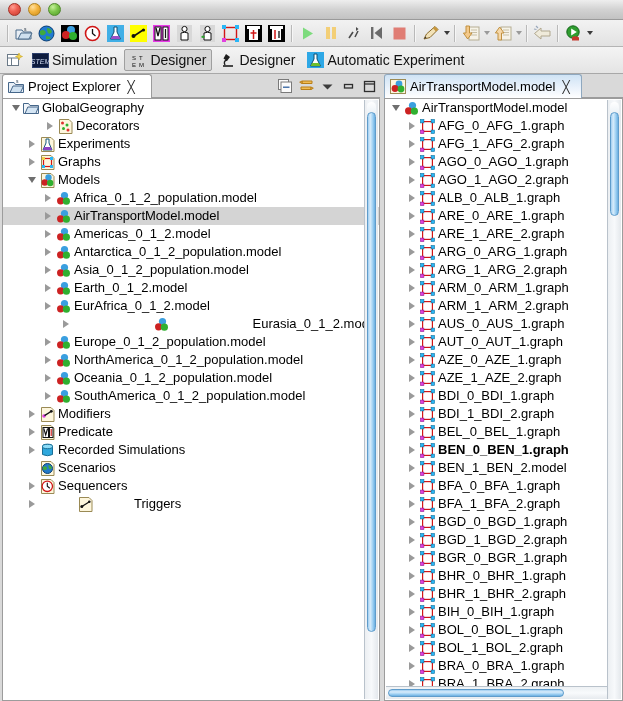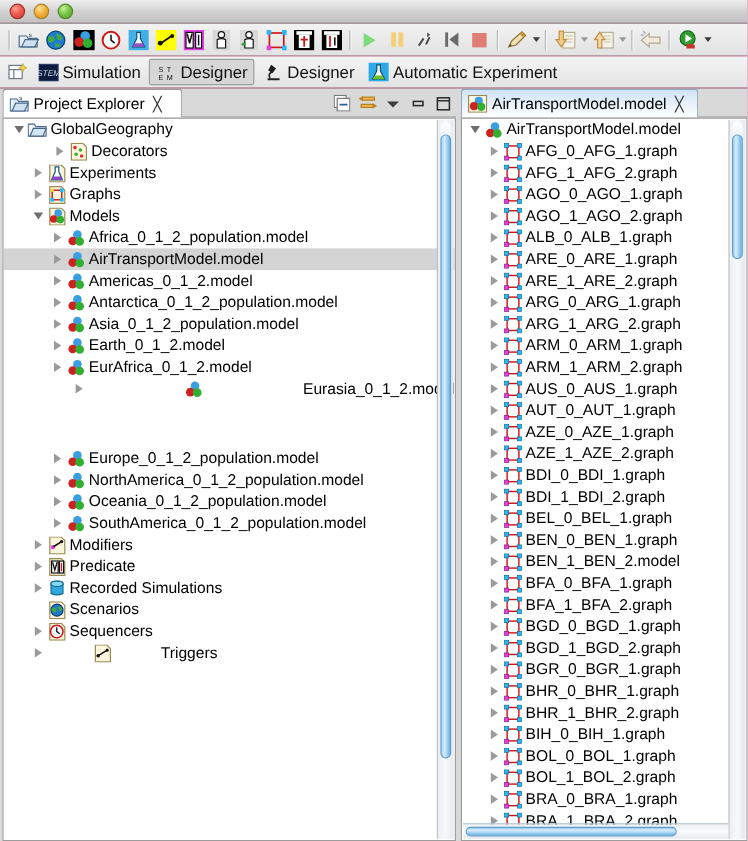--- a/index.html
+++ b/index.html
@@ -5,21 +5,21 @@
   html, body {
     margin: 0; padding: 0;
     width: 623px; height: 701px;
     overflow: hidden;
     font-family: "Liberation Sans", sans-serif;
     background: #ffffff;
   }
   #app {
     position: relative;
     width: 623px; height: 701px;
-    background: #be185d;
+    background: #86efac;
     overflow: hidden;
   }
 
   
   .titlebar {
     position: absolute; left: 0; top: 0; width: 623px; height: 20px;
     background: linear-gradient(to bottom, #eeeeee 0%, #d2d2d2 50%, #c2c2c2 100%);
     border-bottom: 1px solid #9a9a9a;
     box-sizing: border-box;
   }
@@ -648,21 +648,21 @@
               <span class="twisty closed"></span>
               <span class="rowicon">
                 <svg width="15" height="15" viewBox="0 0 15 15">
                   <circle cx="8.5" cy="4.5" r="3.6" fill="#3a9fe0"></circle>
                   <circle cx="4.6" cy="9.8" r="3.6" fill="#cc2222"></circle>
                   <circle cx="10.4" cy="10.2" r="3.6" fill="#30b030"></circle>
                 </svg>
               </span>
               <span class="rowlabel">Eurasia_0_1_2.model</span>
             </div>
-            <div class="row" style="padding-left: 38px; margin-top: 40px;">
+            <div class="row" style="padding-left: 38px;">
               <span class="twisty closed"></span>
               <span class="rowicon">
                 <svg width="15" height="15" viewBox="0 0 15 15">
                   <circle cx="8.5" cy="4.5" r="3.6" fill="#3a9fe0"></circle>
                   <circle cx="4.6" cy="9.8" r="3.6" fill="#cc2222"></circle>
                   <circle cx="10.4" cy="10.2" r="3.6" fill="#30b030"></circle>
                 </svg>
               </span>
               <span class="rowlabel">Europe_0_1_2_population.model</span>
             </div>
@@ -1037,21 +1037,21 @@
                 <svg width="15" height="15" viewBox="0 0 15 15">
                   <rect x="2.6" y="2.6" width="9.8" height="9.8" fill="none" stroke="#d01616" stroke-width="1.2"></rect>
                   <rect x="0.5" y="0.5" width="3.4" height="3.4" fill="#29b6f6" stroke="#0f6f9c" stroke-width="0.6"></rect>
                   <rect x="11.1" y="0.5" width="3.4" height="3.4" fill="#29b6f6" stroke="#0f6f9c" stroke-width="0.6"></rect>
                   <rect x="0.5" y="11.1" width="3.4" height="3.4" fill="#e040e0" stroke="#8e1c8e" stroke-width="0.6"></rect>
                   <rect x="11.1" y="11.1" width="3.4" height="3.4" fill="#29b6f6" stroke="#0f6f9c" stroke-width="0.6"></rect>
                 </svg>
               </span>
               <span class="rowlabel">BEL_0_BEL_1.graph</span>
             </div>
-            <div class="row" style="padding-left: 20px;">
+            <div class="row" style="padding-left: 20px; font-weight: bold;">
               <span class="twisty closed"></span>
               <span class="rowicon">
                 <svg width="15" height="15" viewBox="0 0 15 15">
                   <rect x="2.6" y="2.6" width="9.8" height="9.8" fill="none" stroke="#d01616" stroke-width="1.2"></rect>
                   <rect x="0.5" y="0.5" width="3.4" height="3.4" fill="#29b6f6" stroke="#0f6f9c" stroke-width="0.6"></rect>
                   <rect x="11.1" y="0.5" width="3.4" height="3.4" fill="#29b6f6" stroke="#0f6f9c" stroke-width="0.6"></rect>
                   <rect x="0.5" y="11.1" width="3.4" height="3.4" fill="#e040e0" stroke="#8e1c8e" stroke-width="0.6"></rect>
                   <rect x="11.1" y="11.1" width="3.4" height="3.4" fill="#29b6f6" stroke="#0f6f9c" stroke-width="0.6"></rect>
                 </svg>
               </span>

